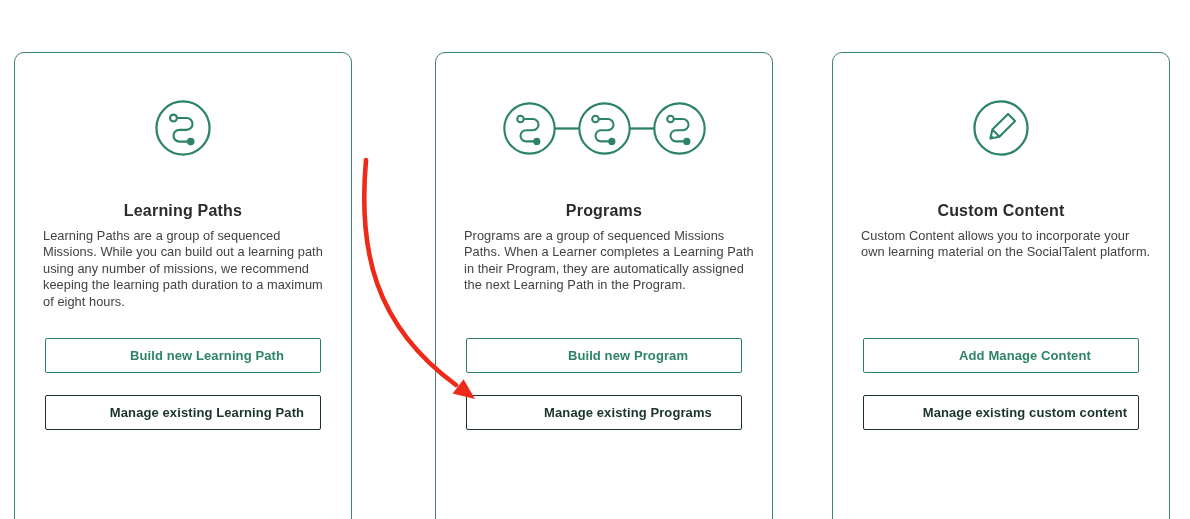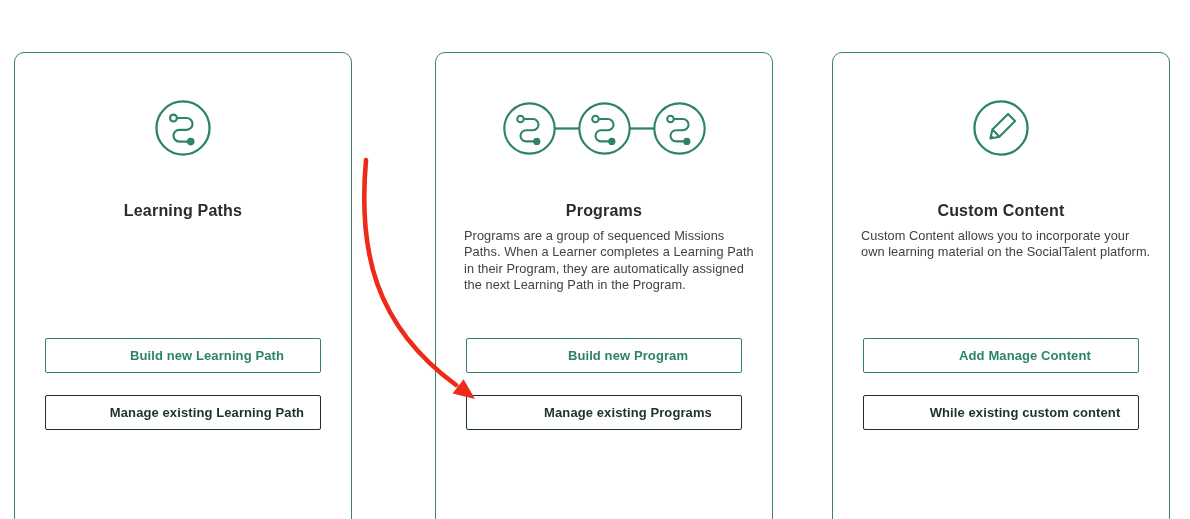--- a/index.html
+++ b/index.html
@@ -72,20 +72,21 @@
   </symbol>
 </svg>
 
 <div class="card c0">
   <div class="icon-wrap">
     <svg width="58" height="58" viewBox="0 0 64 64">
         <use href="#lp-glyph"></use>
       </svg>
   </div>
   <div class="card-title">Learning Paths</div>
+  <div class="card-desc">Learning Paths are a group of sequenced Missions. While you can build out a learning path using any number of missions, we recommend keeping the learning path duration to a maximum of eight hours.</div>
   <div class="btn primary">Build new Learning Path</div>
   <div class="btn secondary">Manage existing Learning Path</div>
 </div>
 
 <div class="card c1">
   <div class="icon-wrap">
     <svg width="205" height="55" viewBox="0 0 205 55">
       <line x1="53" y1="27.5" x2="77" y2="27.5" stroke="currentColor" stroke-width="2.3"></line>
       <line x1="128" y1="27.5" x2="152" y2="27.5" stroke="currentColor" stroke-width="2.3"></line>
       <use href="#lp-glyph" x="0" y="0" width="55" height="55"></use>
@@ -106,19 +107,19 @@
       <g transform="rotate(45 32 32)">
         <path d="M26.5 15.5 H37.5 V40 L32 48.5 L26.5 40 Z" fill="none" stroke="currentColor" stroke-width="2.3" stroke-linejoin="round"></path>
         <line x1="26.5" y1="40" x2="37.5" y2="40" stroke="currentColor" stroke-width="2.3"></line>
         <path d="M29.7 44.9 L34.3 44.9 L32 48.5 Z" fill="currentColor"></path>
       </g>
     </svg>
   </div>
   <div class="card-title">Custom Content</div>
   <div class="card-desc">Custom Content allows you to incorporate your own learning material on the SocialTalent platform.</div>
   <div class="btn primary">Add Manage Content</div>
-  <div class="btn secondary">While existing custom content</div>
+  <div class="btn secondary">Manage existing custom content</div>
 </div>
 
 <svg class="arrow-overlay" viewBox="0 0 1190 519">
   <path class="shaft" d="M366 160 C358 250 374 325 456 385"></path>
   <polygon class="head" points="475,399 452.6,393.4 463.6,379.3"></polygon>
 </svg>
 
 </body></html>

